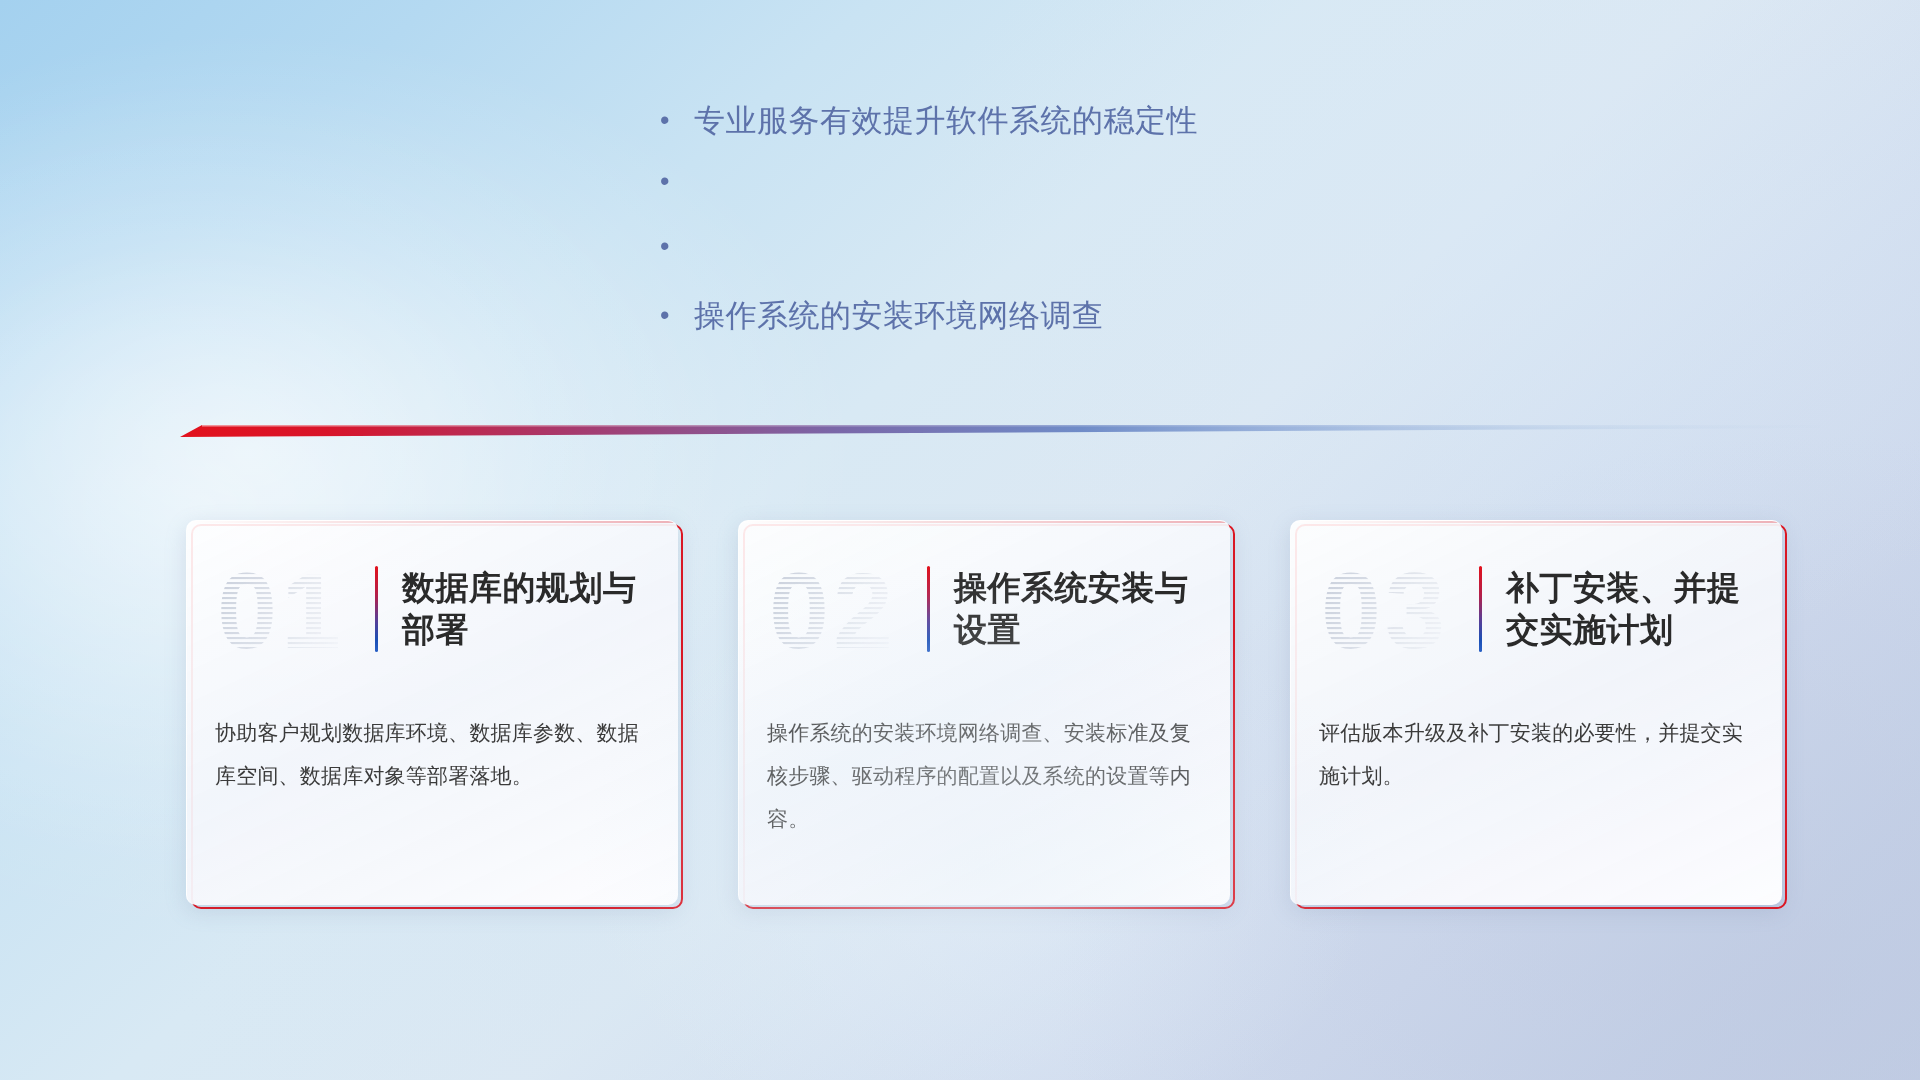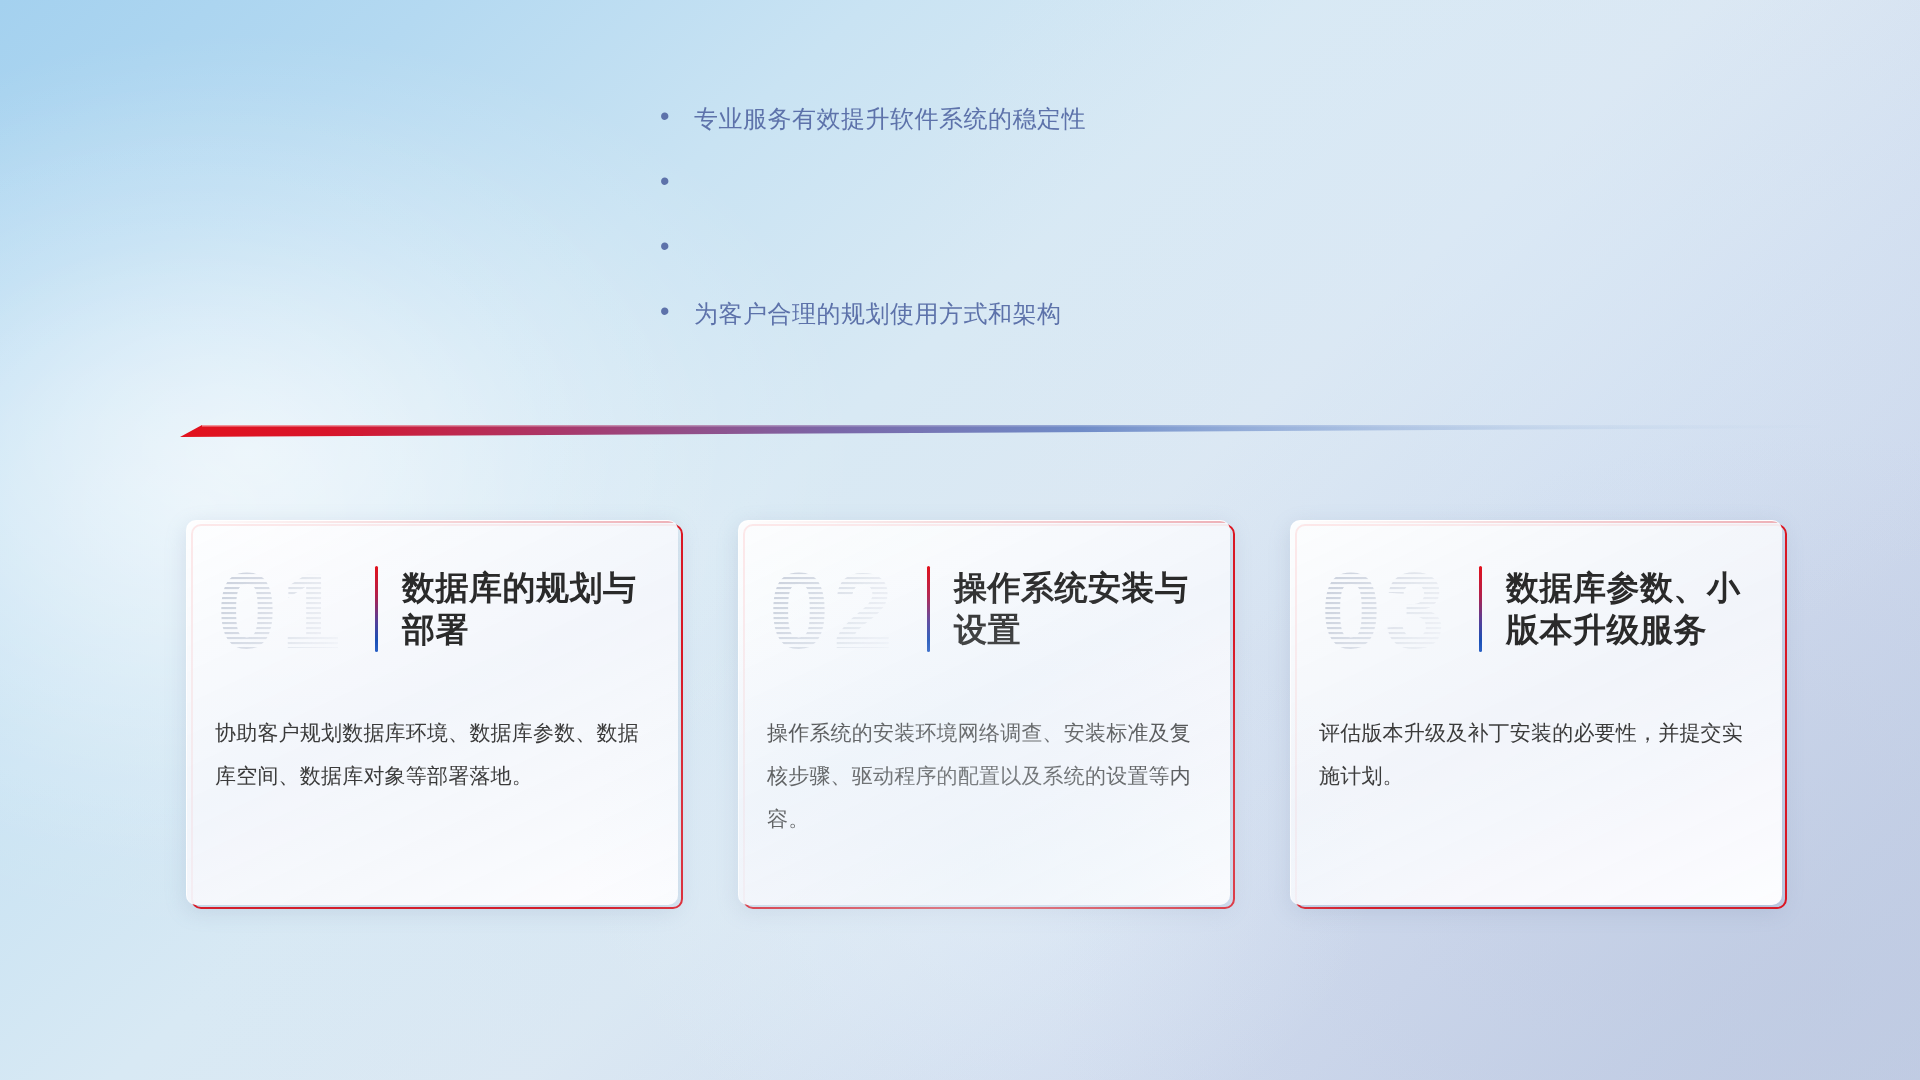--- a/index.html
+++ b/index.html
@@ -68,21 +68,21 @@
     flex: 0 0 auto;
     width: 34px;
     font-size: 27px;
     line-height: 1;
     color: #5d72aa;
     text-align: left;
     position: relative;
     top: -2px;
   }
   .bullet-text {
-    font-size: 24px;
+    font-size: 31px;
     line-height: 1;
     letter-spacing: 0.5px;
     color: #5d72aa;
     font-weight: 500;
     white-space: nowrap;
   }
 
   
   .divider-wrap {
     position: absolute;
@@ -218,21 +218,21 @@
     <div class="bullet-row">
       <span class="bullet-dot">•</span>
     </div>
 
     <div class="bullet-row">
       <span class="bullet-dot">•</span>
     </div>
 
     <div class="bullet-row">
       <span class="bullet-dot">•</span>
-      <span class="bullet-text">为客户合理的规划使用方式和架构</span>
+      <span class="bullet-text">操作系统的安装环境网络调查</span>
     </div>
 
   </div>
 
   <div class="divider-wrap">
     <svg viewBox="0 0 1640 26" preserveAspectRatio="none" aria-hidden="true">
       <defs>
         <linearGradient id="divGrad" x1="0" y1="0" x2="1" y2="0">
           <stop offset="0" stop-color="#e2111c" stop-opacity="1"></stop>
           <stop offset="0.09" stop-color="#d8142a" stop-opacity="1"></stop>
@@ -338,20 +338,20 @@
                 <mask id="m3">
                   <rect x="0" y="0" width="150" height="114" fill="url(#fade3)"></rect>
                 </mask>
               </defs>
               <g mask="url(#m3)">
                 <text x="2" y="96" font-family="'Liberation Sans',sans-serif" font-size="108" font-weight="700" letter-spacing="4" fill="url(#stripes3)">03</text>
               </g>
             </svg>
           </div>
           <div class="head-rule"></div>
-          <div class="card-title">数据库参数、小版本升级服务</div>
+          <div class="card-title">补丁安装、并提交实施计划</div>
         </div>
         <div class="card-body">评估版本升级及补丁安装的必要性，并提交实施计划。</div>
       </div>
     </div>
 
   </div>
 </div>
 
 </body></html>

